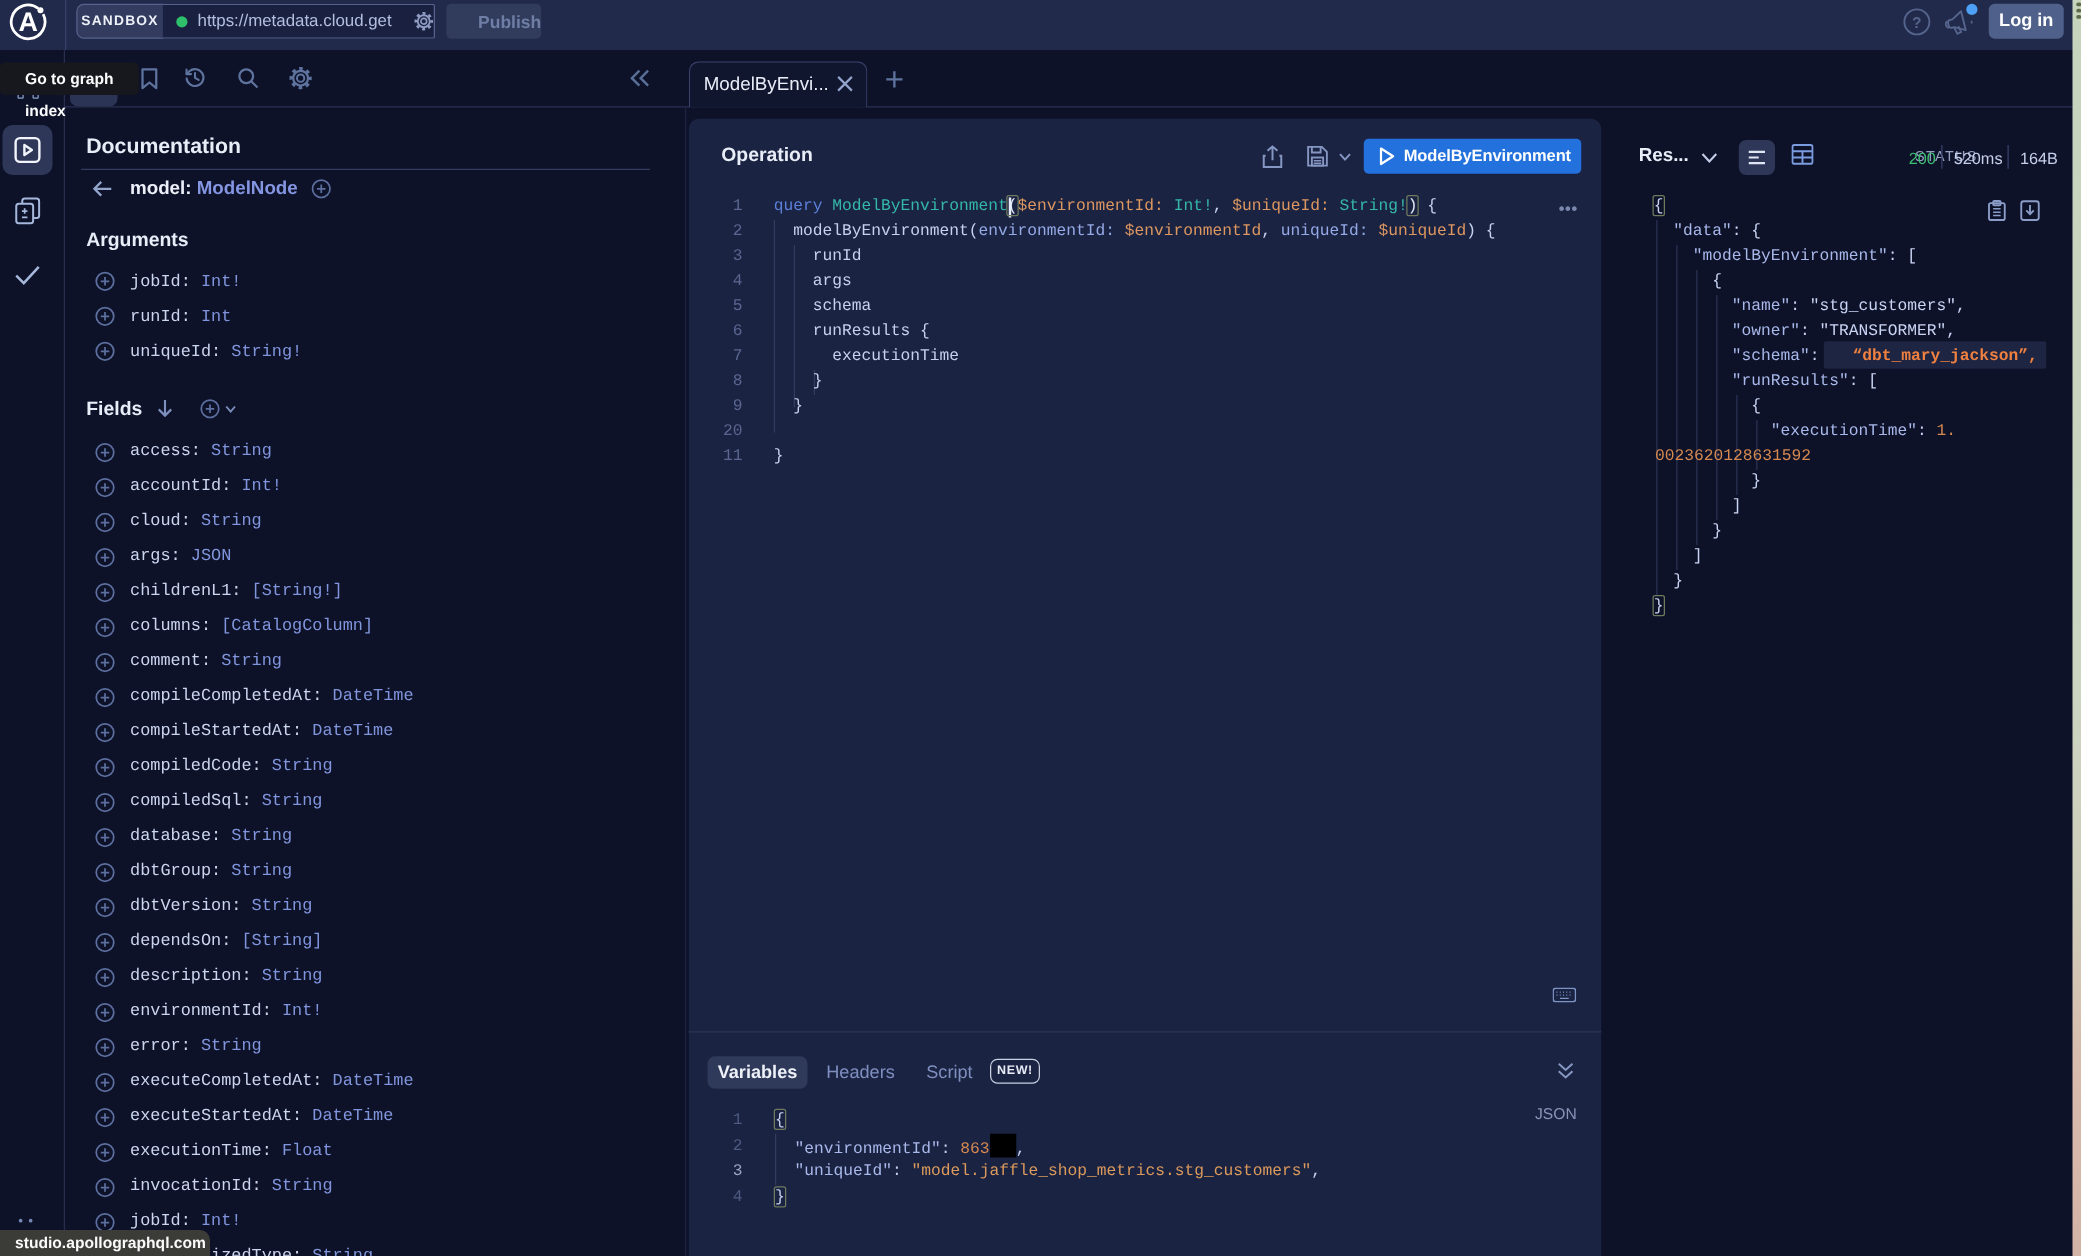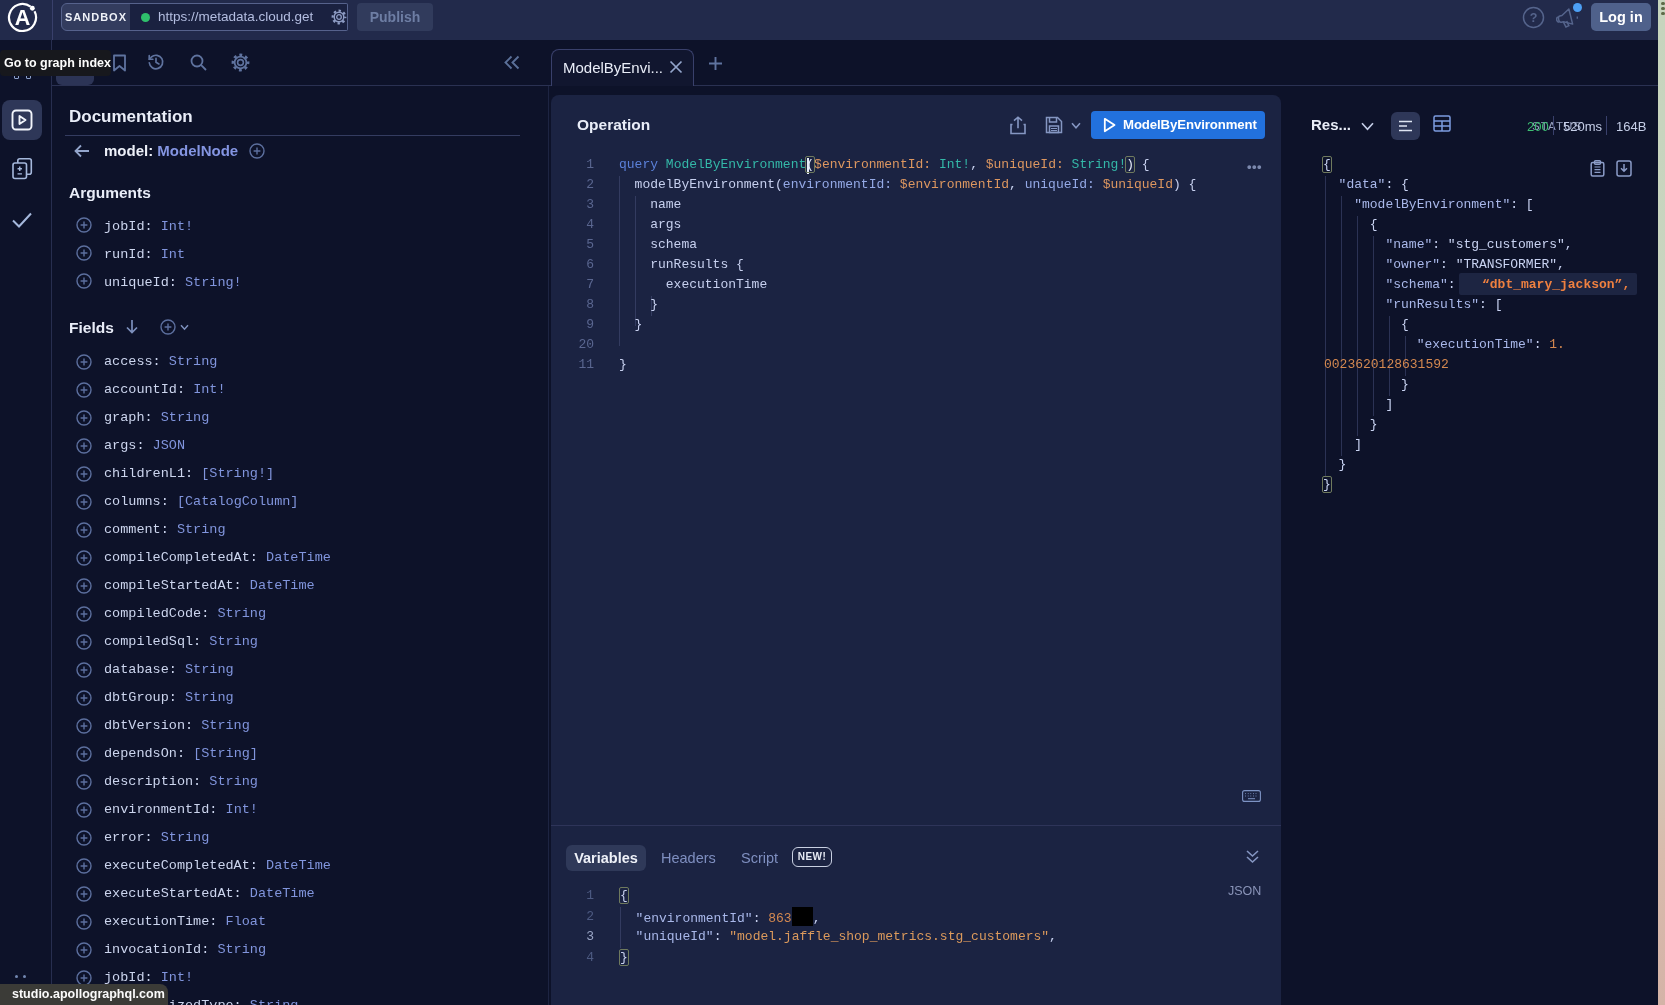--- a/index.html
+++ b/index.html
@@ -37,21 +37,21 @@
 <div class="abs" style="left:61px;top:3px;width:70px;height:28px;background:#333c5e;border:1px solid #56628c;border-radius:6px 0 0 6px;line-height:26px;text-align:center;color:#eef1f8;font-size:11px;font-weight:bold;letter-spacing:1px">SANDBOX</div>
 <div class="abs" style="left:130px;top:3px;width:218px;height:28px;background:#1a2140;border:1px solid #56628c;border-left:none;border-radius:0 2px 2px 0"></div>
 <div class="abs" style="left:141px;top:13px;width:9px;height:9px;border-radius:50%;background:#2fc06c"></div>
 <div class="abs" style="left:158px;top:3px;width:168px;height:40px;line-height:28px;color:#b4bee1;font-size:13.5px;white-space:nowrap;overflow:hidden">https://metadata.cloud.get<span style="opacity:.6">​</span></div>
 <svg class="abs" style="left:331px;top:9px" width="16" height="16" viewBox="0 0 16 16" fill="none" stroke="#8e9cc4">
   <circle cx="8" cy="8" r="2.3" stroke-width="1.3"></circle>
   <circle cx="8" cy="8" r="4.8" stroke-width="1.5"></circle>
   <circle cx="8" cy="8" r="6.3" stroke-width="2.2" stroke-dasharray="2.4 2.55" stroke-dashoffset="1.2"></circle>
 </svg>
 
-<div class="abs" style="left:357px;top:3px;width:76px;height:28px;background:#313b5c;border-radius:4px;line-height:28px;text-align:center;color:#6e7ea4;font-size:14px;font-weight:bold">Publish</div>
+<div class="abs" style="left:357px;top:3px;width:76px;height:28px;background:#313b5c;border-radius:4px;line-height:28px;text-align:right;color:#6e7ea4;font-size:14px;font-weight:bold">Publish</div>
 
 <svg class="abs" style="left:1522px;top:6px" width="23" height="23" viewBox="0 0 23 23">
   <circle cx="11.5" cy="11.5" r="10" fill="none" stroke="#55648c" stroke-width="1.5"></circle>
   <text x="11.5" y="16" font-size="12.5" font-weight="bold" fill="#55648c" text-anchor="middle" font-family="Liberation Sans,sans-serif">?</text>
 </svg>
 
 <svg class="abs" style="left:1556px;top:5px" width="26" height="24" viewBox="0 0 26 24" fill="none" stroke="#55648c" stroke-width="1.5">
   <g transform="rotate(-14 13 12)">
     <path d="M2.2 9.3c-1.1.4-1.9 1.4-1.9 2.7s.8 2.3 1.9 2.7"></path>
     <path d="M4.3 8.8h2.2l8.3-4.6v15.6l-8.3-4.6H4.3c-1.2 0-2-1.4-2-3.2s.8-3.2 2-3.2z" stroke-linejoin="round"></path>
@@ -119,21 +119,21 @@
 
 <div class="abs" style="left:551px;top:49px;width:143px;height:37px;background:#11162f;border:1px solid #39406b;border-bottom:none;border-radius:8px 8px 0 0"></div>
 <div class="abs" style="left:563px;top:49px;width:100px;height:37px;line-height:37px;color:#e9edf8;font-size:15px">ModelByEnvi...</div>
 <svg class="abs" style="left:668px;top:59px" width="16" height="16" viewBox="0 0 16 16" fill="none" stroke="#93a5cc" stroke-width="1.7">
   <path d="M2.5 2.5l11 11M13.5 2.5l-11 11"></path>
 </svg>
 <svg class="abs" style="left:708px;top:56px" width="15" height="15" viewBox="0 0 15 15" fill="none" stroke="#5f739f" stroke-width="1.9">
   <path d="M7.5 1v13M1 7.5h13"></path>
 </svg>
 
-<div class="abs" style="left:0;top:50px;width:111px;height:26px;background:#17181d;border-radius:4px;line-height:26px;color:#fdfdfd;font-size:12.5px;font-weight:bold;padding-left:4px">Go to graph index</div>
+<div class="abs" style="left:0;top:50px;width:111px;height:26px;background:#17181d;border-radius:4px;line-height:26px;color:#fdfdfd;font-size:12.5px;font-weight:bold;padding-left:20px">Go to graph index</div>
 
 <div class="abs" style="left:69px;top:107px;width:300px;height:22px;color:#e9edf8;font-size:17px;font-weight:bold">Documentation</div>
 <div class="abs" style="left:65px;top:135px;width:455px;height:1px;background:#343c60"></div>
 
 <svg class="abs" style="left:74px;top:144px" width="16" height="14" viewBox="0 0 16 14" fill="none" stroke="#93a5cc" stroke-width="1.8">
   <path d="M15 7H1.5M7 1.5L1.5 7l5.5 5.5"></path>
 </svg>
 <div class="abs" style="left:104px;top:140px;height:21px;line-height:21px;font-size:15px;font-weight:bold"><span style="color:#edf0f9">model:</span> <span style="color:#8495e2">ModelNode</span></div>
 <svg class="abs" style="left:249px;top:143px" width="16" height="16" viewBox="0 0 16 16" fill="none" stroke="#5c6f9e" stroke-width="1.4">
   <circle cx="8" cy="8" r="7"></circle>
@@ -189,21 +189,21 @@
         <path d="M8 4.6v6.8M4.6 8h6.8"></path>
       </svg>
     </div>
 <div class="abs mono docrow" style="left:104px;top:380px"><span style="color:#ccd5ee">accountId: </span><span style="color:#8195dd">Int!</span></div>
 <div class="abs" style="left:76px;top:410px">
       <svg width="16" height="16" viewBox="0 0 16 16" fill="none" stroke="#5c6f9e" stroke-width="1.4">
         <circle cx="8" cy="8" r="7"></circle>
         <path d="M8 4.6v6.8M4.6 8h6.8"></path>
       </svg>
     </div>
-<div class="abs mono docrow" style="left:104px;top:408px"><span style="color:#ccd5ee">graph: </span><span style="color:#8195dd">String</span></div>
+<div class="abs mono docrow" style="left:104px;top:408px"><span style="color:#ccd5ee">cloud: </span><span style="color:#8195dd">String</span></div>
 <div class="abs" style="left:76px;top:438px">
       <svg width="16" height="16" viewBox="0 0 16 16" fill="none" stroke="#5c6f9e" stroke-width="1.4">
         <circle cx="8" cy="8" r="7"></circle>
         <path d="M8 4.6v6.8M4.6 8h6.8"></path>
       </svg>
     </div>
 <div class="abs mono docrow" style="left:104px;top:436px"><span style="color:#ccd5ee">args: </span><span style="color:#8195dd">JSON</span></div>
 <div class="abs" style="left:76px;top:466px">
       <svg width="16" height="16" viewBox="0 0 16 16" fill="none" stroke="#5c6f9e" stroke-width="1.4">
         <circle cx="8" cy="8" r="7"></circle>
@@ -383,21 +383,21 @@
 <div class="ln" style="left:564px;top:235px">5</div>
 <div class="ln" style="left:564px;top:255px">6</div>
 <div class="ln" style="left:564px;top:275px">7</div>
 <div class="ln" style="left:564px;top:295px">8</div>
 <div class="ln" style="left:564px;top:315px">9</div>
 <div class="ln" style="left:564px;top:335px">20</div>
 <div class="ln" style="left:564px;top:355px">11</div>
 
 <div class="abs mono" style="left:619px;top:155px"><span style="color:#5b80d9">query</span><span style="color:#c7d0ef"> </span><span style="color:#34b8a8">ModelByEnvironment</span><span class="bx" style="color:#e3e8f6">(</span><span style="color:#dd9760">$environmentId:</span><span style="color:#c7d0ef"> </span><span style="color:#34b8a8">Int!</span><span style="color:#c7d0ef">, </span><span style="color:#dd9760">$uniqueId:</span><span style="color:#c7d0ef"> </span><span style="color:#34b8a8">String!</span><span class="bx" style="color:#e3e8f6">)</span><span style="color:#c7d0ef"> {</span></div>
 <div class="abs mono" style="left:619px;top:175px"><span style="color:#c7d0ef">  modelByEnvironment(</span><span style="color:#94a9e6">environmentId:</span><span style="color:#c7d0ef"> </span><span style="color:#dd9760">$environmentId</span><span style="color:#c7d0ef">, </span><span style="color:#94a9e6">uniqueId:</span><span style="color:#c7d0ef"> </span><span style="color:#dd9760">$uniqueId</span><span style="color:#c7d0ef">) {</span></div>
-<div class="abs mono" style="left:619px;top:195px"><span style="color:#c7d0ef">    name</span></div>
+<div class="abs mono" style="left:619px;top:195px"><span style="color:#c7d0ef">    runId</span></div>
 <div class="abs mono" style="left:619px;top:215px"><span style="color:#c7d0ef">    args</span></div>
 <div class="abs mono" style="left:619px;top:235px"><span style="color:#c7d0ef">    schema</span></div>
 <div class="abs mono" style="left:619px;top:255px"><span style="color:#c7d0ef">    runResults {</span></div>
 <div class="abs mono" style="left:619px;top:275px"><span style="color:#c7d0ef">      executionTime</span></div>
 <div class="abs mono" style="left:619px;top:295px"><span style="color:#c7d0ef">    }</span></div>
 <div class="abs mono" style="left:619px;top:315px"><span style="color:#c7d0ef">  }</span></div>
 <div class="abs mono" style="left:619px;top:355px"><span style="color:#c7d0ef">}</span></div>
 
 <svg class="abs" style="left:1242px;top:790px" width="19" height="12" viewBox="0 0 19 12" fill="none" stroke="#7d93c4" stroke-width="1.1">
   <rect x="0.6" y="0.6" width="17.8" height="10.8" rx="2"></rect>

